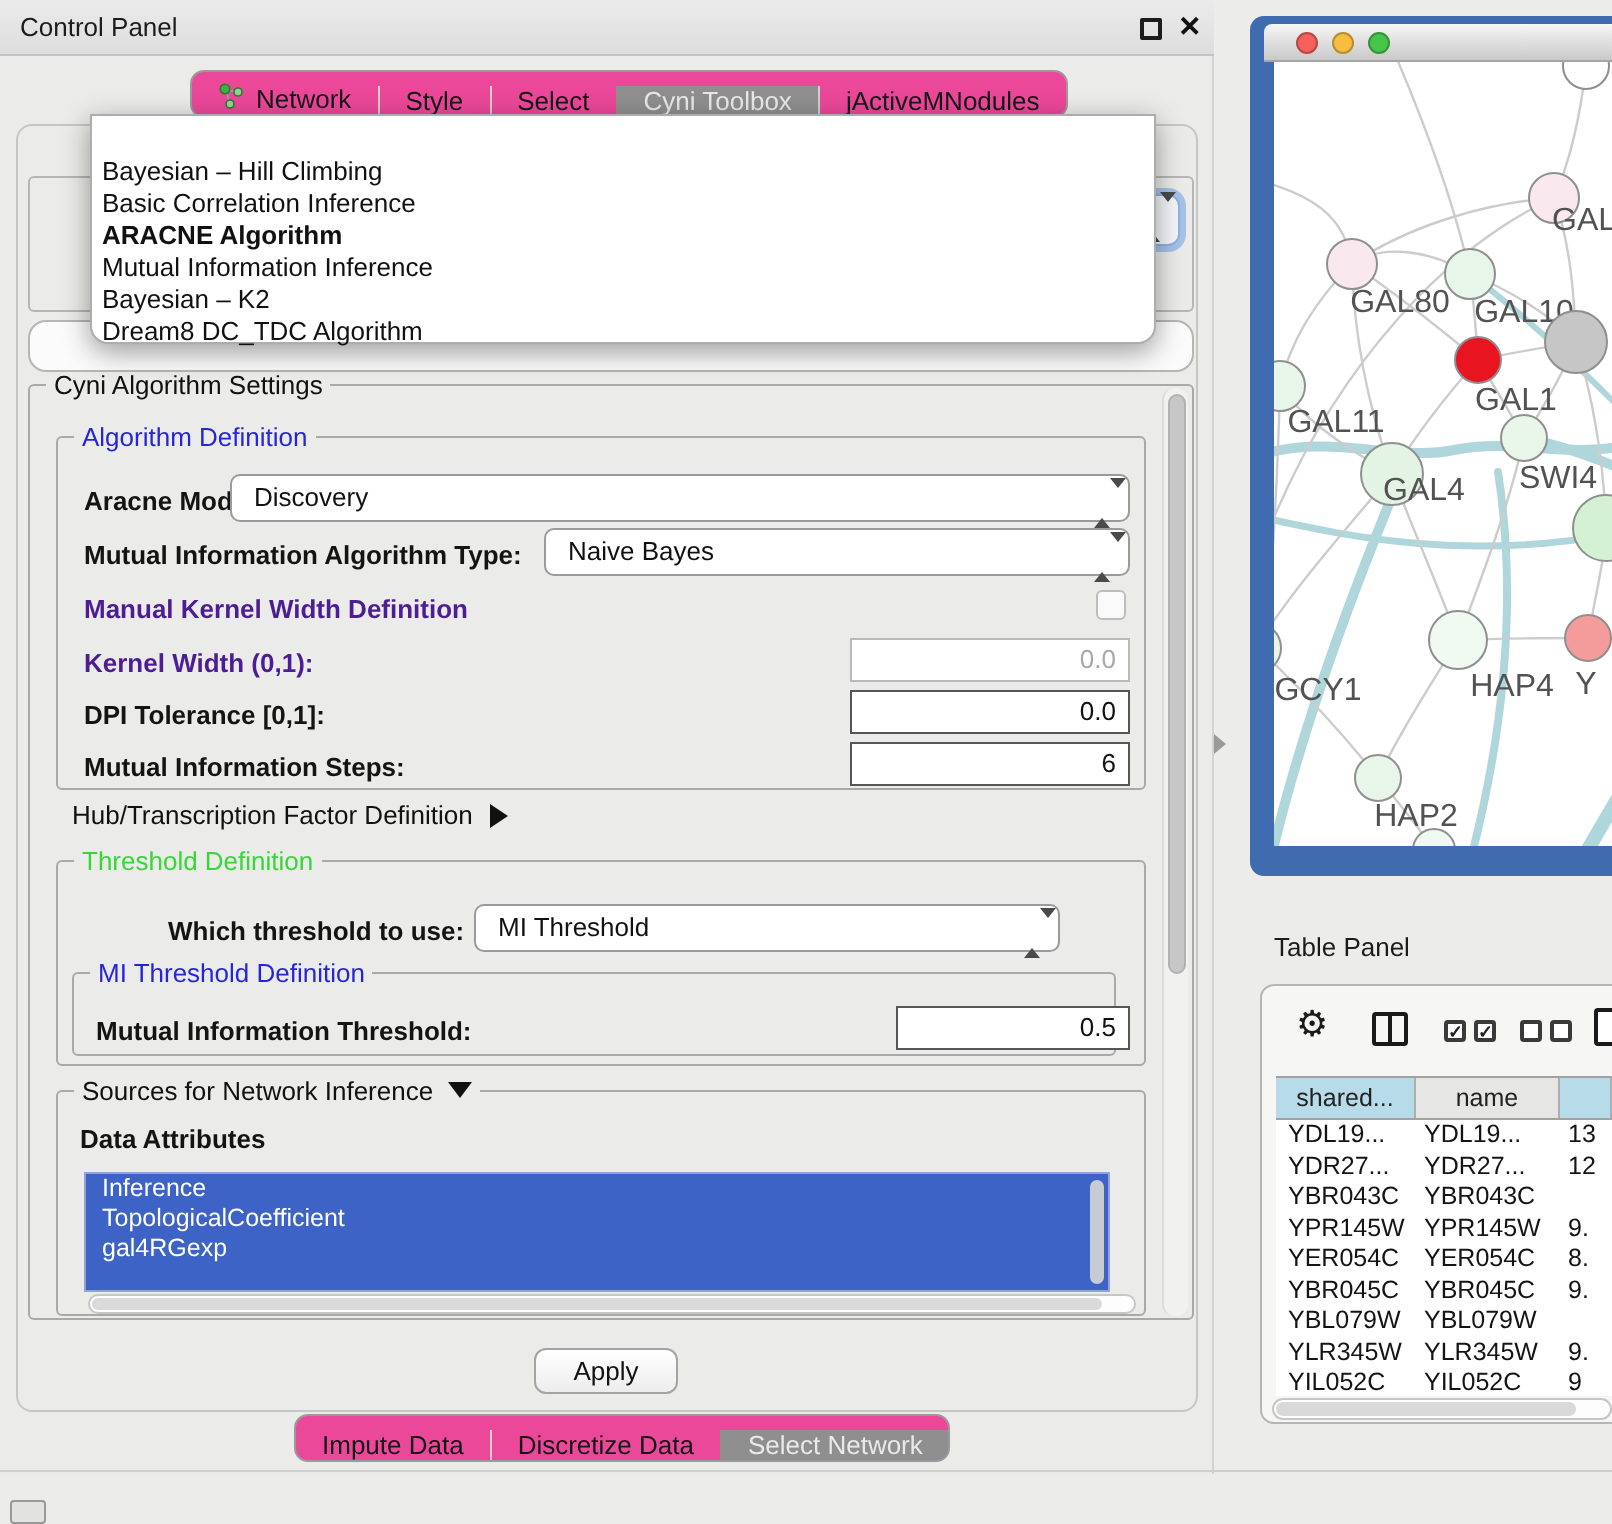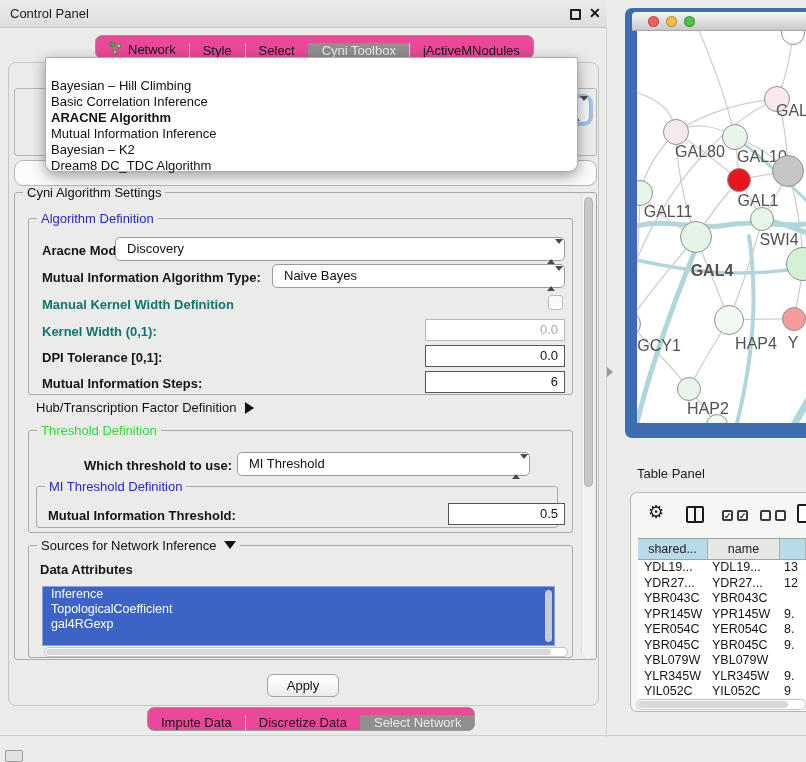--- a/index.html
+++ b/index.html
@@ -38,21 +38,21 @@
       border:1px solid #8fb2e2;border-radius:6px;box-shadow:0 0 0 3px rgba(110,160,230,.55);z-index:11}
   .frag-field{position:absolute;left:14px;top:160px;width:583px;height:26px;background:#fbfbfb;
       border:1px solid #b6b6b6;border-radius:9px;z-index:10}
 
   
   .grp{position:absolute;border:1px solid #a9a9a7;border-radius:3px}
   .gtitle{position:absolute;top:-8px;left:8px;background:#ebebe9;padding:0 4px;font-size:13px;white-space:nowrap}
   .blue{color:#2626d8}.green{color:#35d835}
 
   .blbl{position:absolute;font-size:13px;font-weight:bold;color:#141414;white-space:nowrap}
-  .glbl{position:absolute;font-size:13px;font-weight:bold;color:#0f766e;white-space:nowrap}
+  .glbl{position:absolute;font-size:13px;font-weight:bold;color:#4c1d95;white-space:nowrap}
 
   .combo{position:absolute;background:#fff;border:1px solid #9a9a9a;border-radius:5px;height:24px;
       font-size:13px;line-height:22px;padding-left:11px}
   .stp{position:absolute;right:5px;top:3px;width:12px;height:18px}
   .stp .u{width:0;height:0;border-left:4px solid transparent;border-right:4px solid transparent;
       border-bottom:5px solid #4a4a4a;margin:2px auto 2px}
   .stp .d{width:0;height:0;border-left:4px solid transparent;border-right:4px solid transparent;
       border-top:5px solid #4a4a4a;margin:0 auto}
 
   .field{position:absolute;background:#fff;border:1px solid #565656;height:22px;font-size:13px;
@@ -307,21 +307,21 @@
         <div class="nlabel" style="left: 125px; top: 126px;">GAL10</div>
         <div class="nnode" style="left: 90px; top: 137px; width: 24px; height: 24px; background: rgb(232, 20, 32);"></div>
         <div class="nlabel" style="left: 121px; top: 170px;">GAL1</div>
         <div class="nnode" style="left: 135px; top: 124px; width: 32px; height: 32px; background: rgb(198, 198, 198);"></div>
         <div class="nnode" style="left: -10px; top: 149px; width: 26px; height: 26px; background: rgb(232, 246, 233);"></div>
         <div class="nlabel" style="left: 31px; top: 181px;">GAL11</div>
         <div class="nnode" style="left: 113px; top: 176px; width: 24px; height: 24px; background: rgb(232, 246, 233);"></div>
         <div class="nnode" style="left: 149px; top: 216px; width: 34px; height: 34px; background: rgb(212, 241, 214);"></div>
         <div class="nlabel" style="left: 142px; top: 209px;">SWI4</div>
         <div class="nnode" style="left: 43px; top: 190px; width: 32px; height: 32px; background: rgb(227, 244, 228);"></div>
-        <div class="nlabel" style="left: 75px; top: 240px; font-weight: bold;">GAL4</div>
+        <div class="nlabel" style="left: 75px; top: 215px;">GAL4</div>
         <div class="nnode" style="left: -22px; top: 280px; width: 26px; height: 26px; background: rgb(232, 246, 233);"></div>
         <div class="nlabel" style="left: 22px; top: 315px;">GCY1</div>
         <div class="nnode" style="left: 77px; top: 274px; width: 30px; height: 30px; background: rgb(240, 250, 240);"></div>
         <div class="nlabel" style="left: 119px; top: 313px;">HAP4</div>
         <div class="nnode" style="left: 145px; top: 276px; width: 24px; height: 24px; background: rgb(244, 156, 156);"></div>
         <div class="nlabel" style="left: 156px; top: 312px;">Y</div>
         <div class="nnode" style="left: 40px; top: 346px; width: 24px; height: 24px; background: rgb(232, 246, 233);"></div>
         <div class="nlabel" style="left: 71px; top: 378px;">HAP2</div>
         <div class="nnode" style="left: 69px; top: 383px; width: 22px; height: 22px; background: rgb(238, 249, 239);"></div>
       </div>

